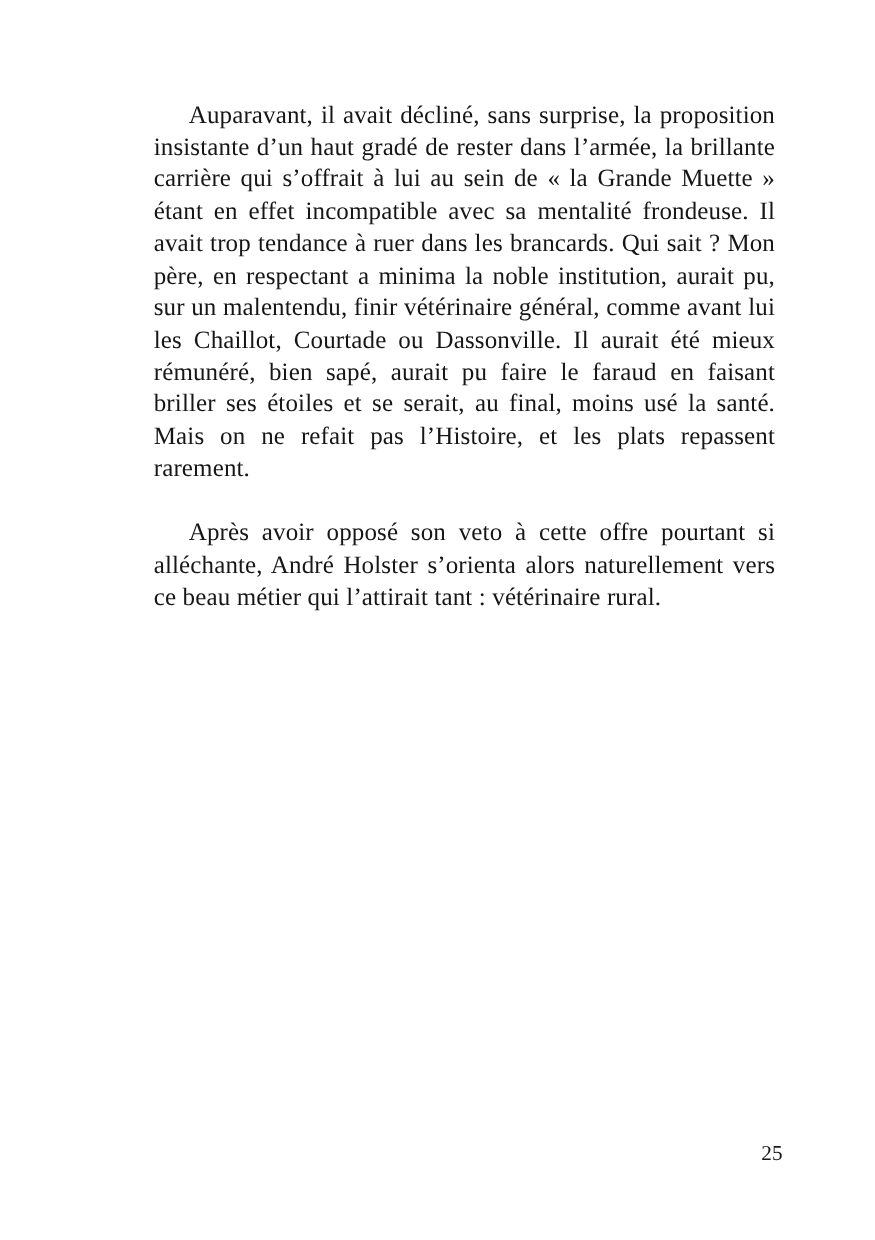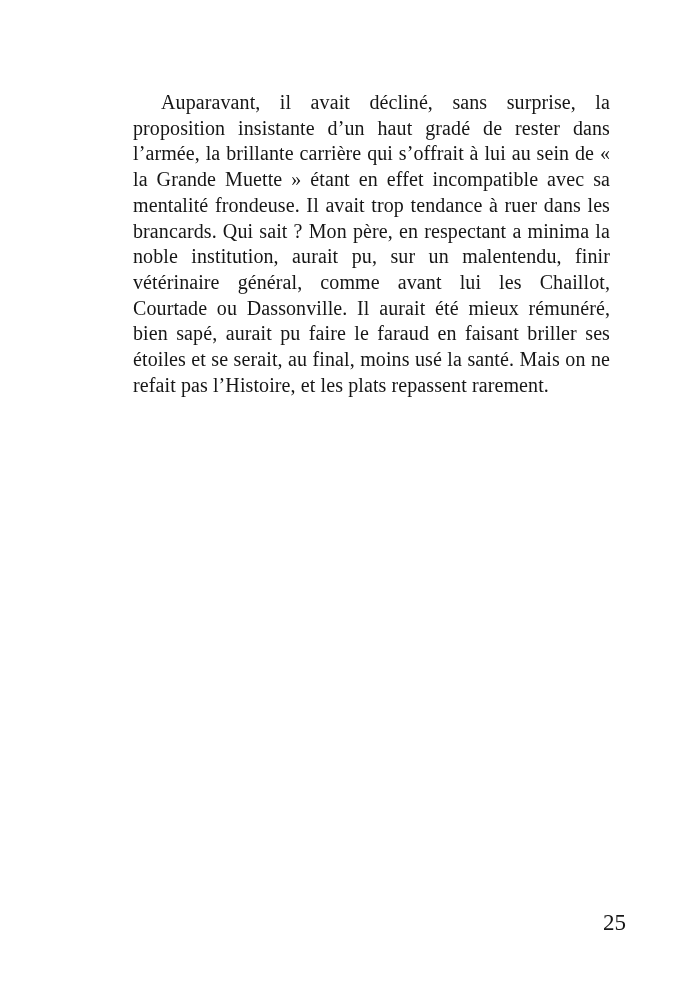--- a/index.html
+++ b/index.html
@@ -19,41 +19,42 @@
     background: #ffffff;
     overflow: hidden;
   }
   .text-block {
     position: absolute;
     left: 115px;
     top: 72px;
     width: 513px;
   }
   .text-block p {
-    margin: 18px;
+    margin: 8px;
     font-size: 20px;
     line-height: 25.7px;
     color: #161616;
     text-align: justify;
     text-indent: 28px;
     letter-spacing: 0.1px;
   }
   .text-block p.para-gap {
     margin-top: 26px;
   }
   .page-number {
     position: absolute;
     top: 911px;
     right: 74px;
-    font-size: 23px;
+    font-size: 17px;
     line-height: 24px;
     color: #161616;
   }
 </style>
 </head>
 <body>
 
 <div class="page">
   <main class="text-block">
     <p>Auparavant, il avait décliné, sans surprise, la proposition insistante d’un haut gradé de rester dans l’armée, la brillante carrière qui s’offrait à lui au sein de « la Grande Muette » étant en effet incompatible avec sa mentalité frondeuse. Il avait trop tendance à ruer dans les brancards. Qui sait ? Mon père, en respectant a minima la noble institution, aurait pu, sur un malentendu, finir vétérinaire général, comme avant lui les Chaillot, Courtade ou Dassonville. Il aurait été mieux rémunéré, bien sapé, aurait pu faire le faraud en faisant briller ses étoiles et se serait, au final, moins usé la santé. Mais on ne refait pas l’Histoire, et les plats repassent rarement.</p>
+    <p class="para-gap">Après avoir opposé son veto à cette offre pourtant si alléchante, André Holster s’orienta alors naturellement vers ce beau métier qui l’attirait tant : vétérinaire rural.</p>
   </main>
   <div class="page-number">25</div>
 </div>
 
 </body></html>

